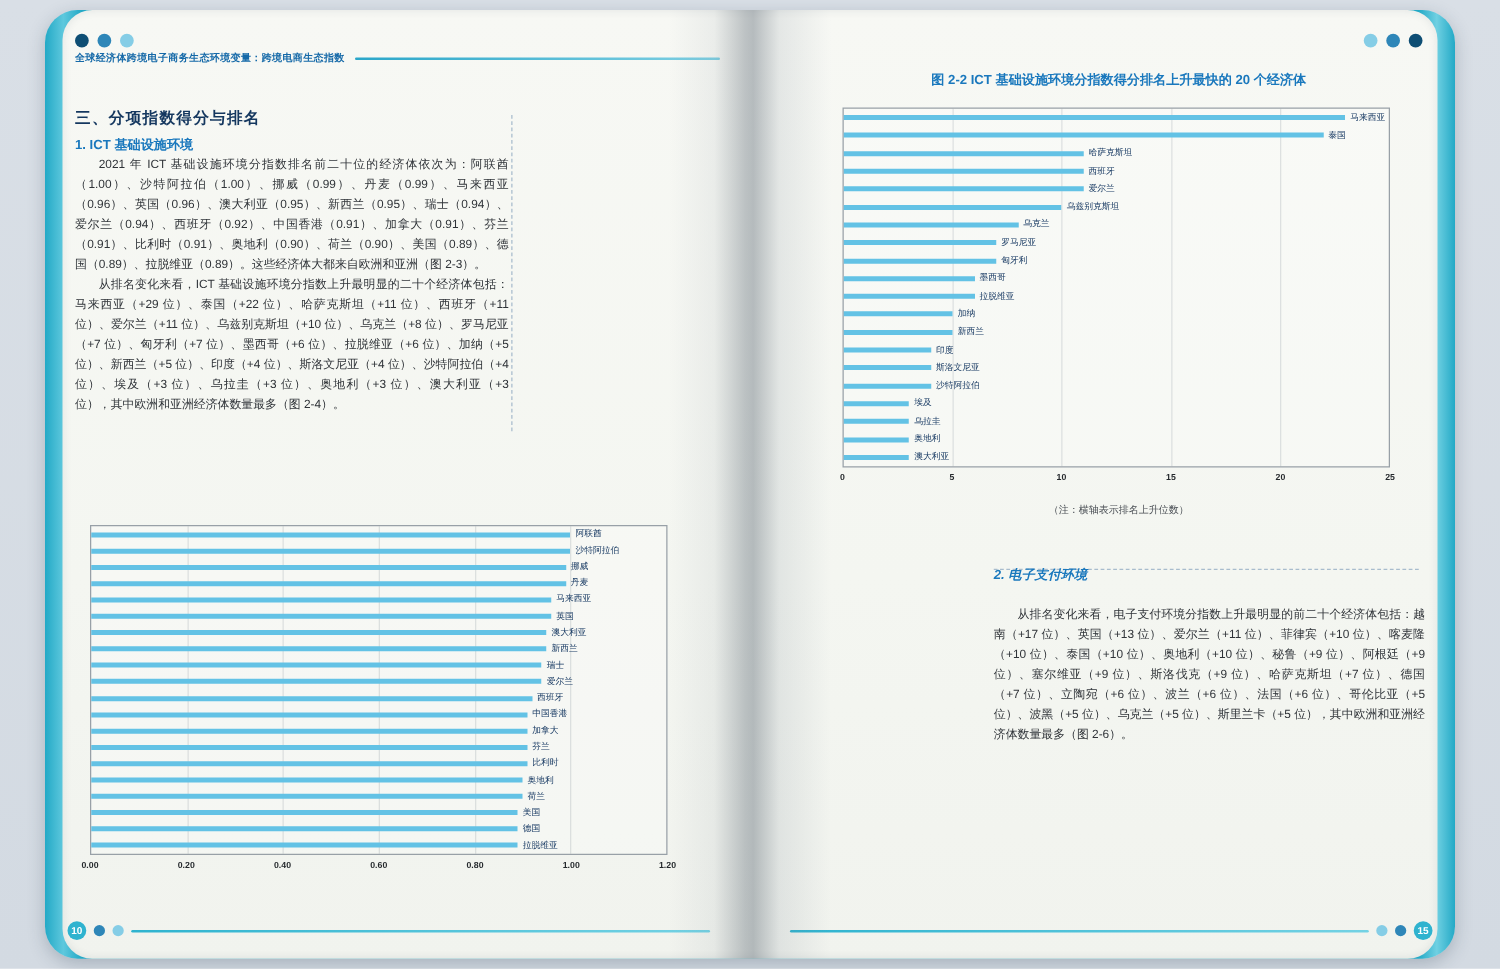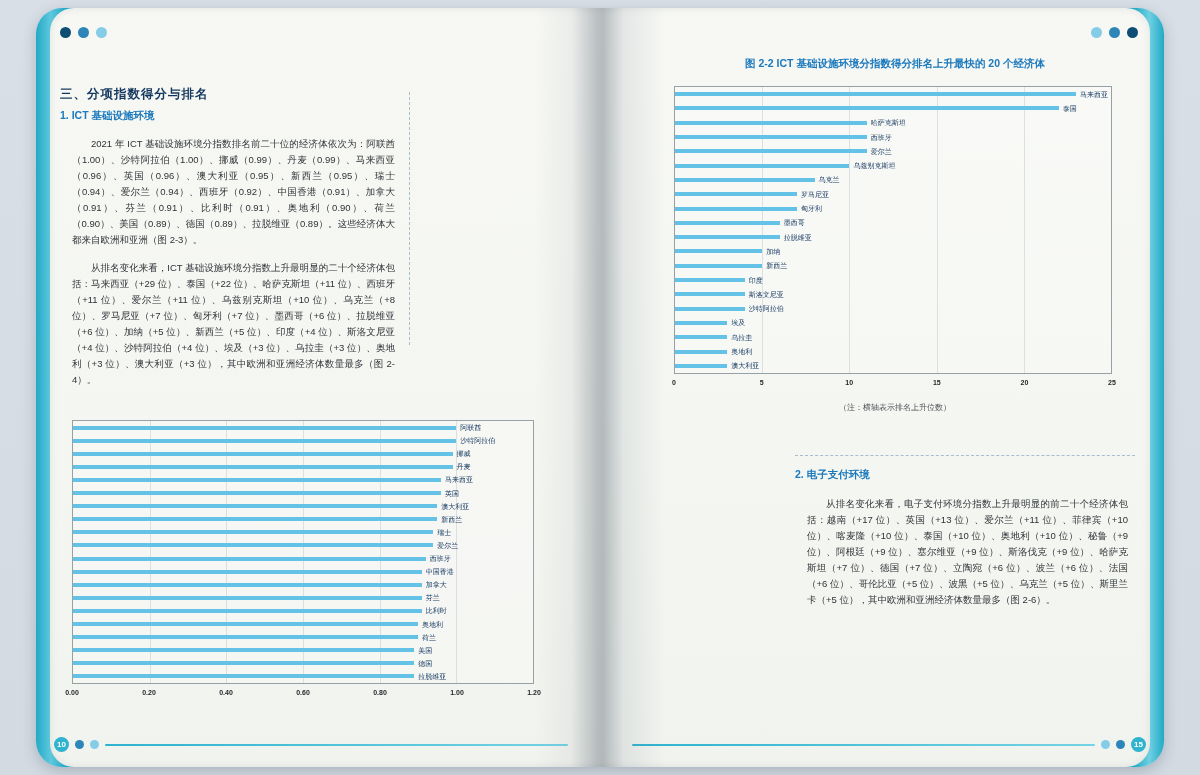--- a/index.html
+++ b/index.html
@@ -17,25 +17,25 @@
   .dot{width:11px;height:11px;border-radius:50%;display:inline-block;}
   .d1{background:#0e4e74}.d2{background:#2e86b8}.d3{background:#85cde6}
   .dots-left{left:60px;top:27px;}
   .dots-right{left:1091px;top:27px;}
   .running-head{position:absolute;left:60px;top:41px;width:516px;display:flex;align-items:center;gap:8px;
         font-size:8px;font-weight:bold;color:#1569a8;white-space:nowrap;letter-spacing:.3px;}
   .head-rule{flex:1;height:2px;min-width:30px;background:linear-gradient(90deg,#2aa6c9,#7fd0e3);border-radius:1px;}
   .section-title{position:absolute;left:60px;top:86px;margin:0;font-size:12.5px;font-weight:bold;color:#14375f;letter-spacing:1px;font-family:Liberation Mono, monospace;}
   .subsection-title{position:absolute;margin:0;font-size:10.5px;font-weight:bold;color:#1a78bd;}
   .sub-left{left:60px;top:109px;}
-  .sub-right{left:795px;top:468px;}
+  .sub-right{left:795px;top:453px;font-style:italic;}
   .text-col{position:absolute;font-size:9.5px;line-height:16px;color:#2f3338;text-align:justify;}
   .text-col-left{left:60px;top:124px;width:347px;}
   .text-col-right{left:795px;top:484px;width:345px;}
-  .text-col p{margin:12px;text-indent:2em;}
+  .text-col p{margin:0;text-indent:2em;}
   .v-divider{position:absolute;left:409px;top:92px;height:253px;border-left:1px dashed #a8bccd;}
   .h-divider{position:absolute;left:795px;top:455px;width:340px;border-top:1px dashed #a8bccd;}
   .chart-title{position:absolute;text-align:center;font-weight:bold;color:#1a78bd;font-size:10.5px;}
   .chart-title-left{left:58px;top:392px;width:492px;}
   .chart-title-right{left:658px;top:57px;width:474px;}
   .chart{position:absolute;}
   .chart-left{left:62px;top:416px;width:488px;height:292px;}
   .chart-right{left:664px;top:82px;width:464px;height:316px;}
   .chart-plot{position:absolute;left:10px;right:16px;top:4px;bottom:24px;border:1px solid #98a0a7;background:rgba(255,255,255,.25);}
   .chart-ticks{position:absolute;left:10px;right:16px;bottom:7px;height:12px;font-size:7px;color:#24282c;font-weight:bold;}
@@ -60,20 +60,24 @@
 
 <div class="canvas">
   <div class="book"></div>
   <div class="sheet"></div>
 
   <div class="dots dots-left">
     <span class="dot d1"></span>
     <span class="dot d2"></span>
     <span class="dot d3"></span>
   </div>
+  <div class="running-head">
+    <span>全球经济体跨境电子商务生态环境变量：跨境电商生态指数</span>
+    <span class="head-rule"></span>
+  </div>
   <h2 class="section-title">三、分项指数得分与排名</h2>
   <h3 class="subsection-title sub-left">1. ICT 基础设施环境</h3>
   <div class="text-col text-col-left">
     <p>2021 年 ICT 基础设施环境分指数排名前二十位的经济体依次为：阿联酋（1.00）、沙特阿拉伯（1.00）、挪威（0.99）、丹麦（0.99）、马来西亚（0.96）、英国（0.96）、澳大利亚（0.95）、新西兰（0.95）、瑞士（0.94）、爱尔兰（0.94）、西班牙（0.92）、中国香港（0.91）、加拿大（0.91）、芬兰（0.91）、比利时（0.91）、奥地利（0.90）、荷兰（0.90）、美国（0.89）、德国（0.89）、拉脱维亚（0.89）。这些经济体大都来自欧洲和亚洲（图 2-3）。</p>
     <p>从排名变化来看，ICT 基础设施环境分指数上升最明显的二十个经济体包括：马来西亚（+29 位）、泰国（+22 位）、哈萨克斯坦（+11 位）、西班牙（+11 位）、爱尔兰（+11 位）、乌兹别克斯坦（+10 位）、乌克兰（+8 位）、罗马尼亚（+7 位）、匈牙利（+7 位）、墨西哥（+6 位）、拉脱维亚（+6 位）、加纳（+5 位）、新西兰（+5 位）、印度（+4 位）、斯洛文尼亚（+4 位）、沙特阿拉伯（+4 位）、埃及（+3 位）、乌拉圭（+3 位）、奥地利（+3 位）、澳大利亚（+3 位），其中欧洲和亚洲经济体数量最多（图 2-4）。</p>
   </div>
   <div class="v-divider"></div>
   <div class="chart chart-left">
     <div class="chart-plot">
         <span class="gridline" style="left: 16.6667%;"></span>

